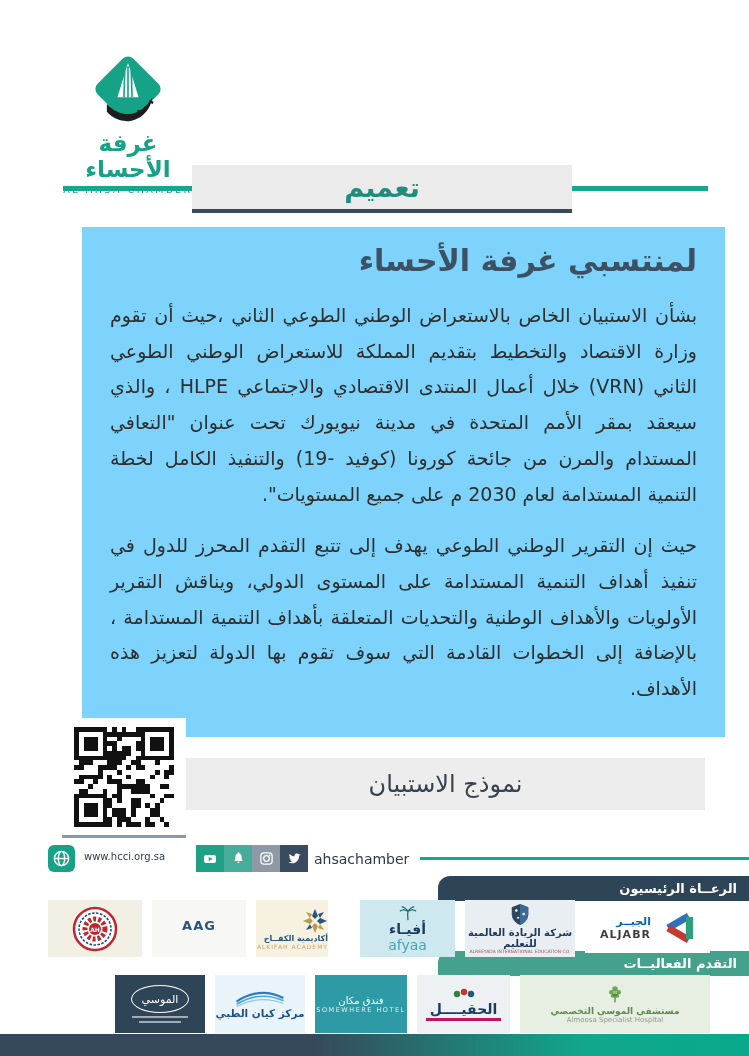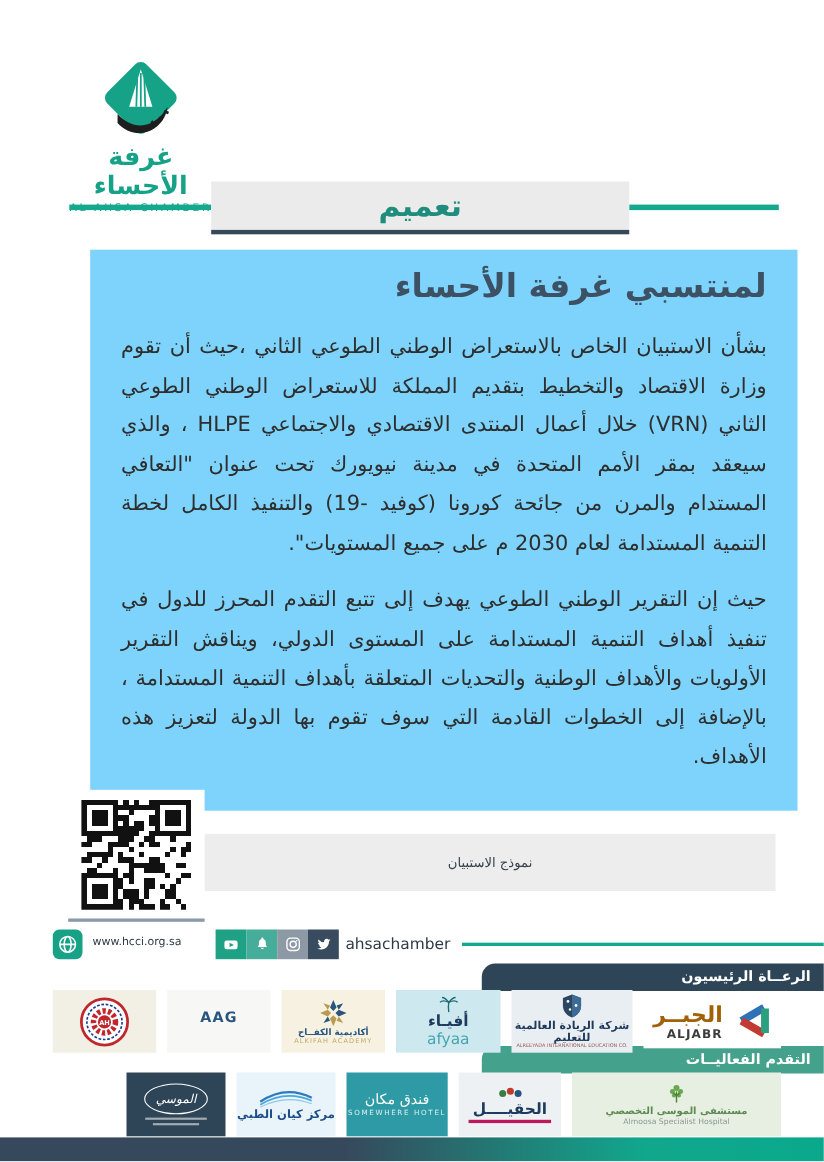--- a/index.html
+++ b/index.html
@@ -24,21 +24,21 @@
   .notice{position:absolute;left:62px;top:227px;width:643px;height:510px;background:#7dd3fc;
           box-sizing:border-box;padding:16px 28px 0 28px;direction:rtl;margin-left:20px;}
   .notice-title{color:#3d5164;font-size:30px;font-weight:bold;text-align:right;margin:0 0 20px 0;}
   .notice p{color:#2e2e2e;font-size:19px;line-height:1.88;text-align:justify;margin:0 0 16px 0;}
 
   
   .qr-box{position:absolute;left:62px;top:718px;width:124px;height:117px;background:#ffffff;
           border-bottom:3px solid #8a99a8;display:flex;align-items:center;justify-content:center;}
   .survey-bar{position:absolute;left:186px;top:758px;width:519px;height:52px;background:#ededed;
               display:flex;align-items:center;justify-content:center;cursor:pointer;}
-  .survey-bar span{color:#37424d;font-size:12px;direction:rtl;}
+  .survey-bar span{color:#37424d;font-size:24px;direction:rtl;}
 
   
   .soc-globe{position:absolute;left:48px;top:845px;width:27px;height:27px;background:#17a287;
              border-radius:6px;display:flex;align-items:center;justify-content:center;}
   .soc-url{position:absolute;left:84px;top:851px;color:#2e3a46;font-size:10px;}
   .soc-icons{position:absolute;left:196px;top:845px;display:flex;}
   .soc-icons .sq{width:28px;height:27px;display:flex;align-items:center;justify-content:center;}
   .sq.yt{background:#1ea184;} .sq.bell{background:#46ad9a;} .sq.ig{background:#8d9aa6;} .sq.tw{background:#394b5e;}
   .soc-handle{position:absolute;left:314px;top:851px;color:#2e3a46;font-size:14px;}
   .soc-line{position:absolute;left:420px;right:0;top:857px;height:3px;background:#14a88c;}
@@ -54,42 +54,42 @@
         text-align:center;box-sizing:border-box;overflow:hidden;}
   .row1{top:900px;height:57px;}
   .row2{top:975px;height:58px;}
   .card .nm{font-weight:bold;}
   .card .sub{opacity:.85;}
 
   .c1{left:48px;width:94px;background:#f2efe4;}
   .c2{left:152px;width:94px;background:#f7f7f6;gap:36px;}
   .c2 .nm{color:#27557e;font-size:13px;letter-spacing:1px;}
   .c2 .sub{color:#4a668a;font-size:6px;direction:rtl;}
-  .c3{left:256px;width:94px;background:#f7f1e2;}
+  .c3{left:256px;width:72px;background:#f7f1e2;align-items:flex-end;}
   .c3 .nm{color:#27557e;font-size:8px;direction:rtl;}
   .c3 .sub{color:#b99a4e;font-size:6px;letter-spacing:1px;}
   .c4{left:360px;width:95px;background:#cde8ef;}
   .c4 .nm{color:#1d3a5f;font-size:14px;direction:rtl;}
   .c4 .sub{color:#2d9aa5;font-size:14px;}
   .c5{left:465px;width:110px;background:#e9eef3;}
   .c5 .nm{color:#203a5c;font-size:10px;direction:rtl;}
   .c5 .sub{color:#8a3a34;font-size:4.5px;}
   .c6{left:585px;width:125px;background:#ffffff;flex-direction:row;gap:6px;top:903px;height:50px;}
   .c6 .txt{display:flex;flex-direction:column;align-items:flex-end;}
-  .c6 .nm{color:#a16207;font-size:20px;direction:rtl;}
+  .c6 .nm{color:#0369a1;font-size:11px;direction:rtl;}
   .c6 .sub{color:#1b1b1b;font-size:11px;font-weight:bold;letter-spacing:1px;}
 
   .d1{left:115px;width:90px;background:#2e4557;}
   .d1 .oval{border:1.5px solid #fff;border-radius:50%;width:56px;height:26px;display:flex;
-            align-items:center;justify-content:center;color:#fff;font-size:11px;direction:rtl;font-style:italic;}
+            align-items:center;justify-content:center;color:#fff;font-size:11px;direction:rtl;}
   .d1 .ln{height:2px;background:rgba(255,255,255,.55);margin-top:3px;}
   .d2{left:215px;width:90px;background:#e8f3fa;}
   .d2 .nm{color:#1d4f8c;font-size:10.5px;direction:rtl;}
   .d3{left:315px;width:92px;background:#2d9aa5;}
-  .d3 .nm{color:#ffffff;font-size:13px;direction:rtl;font-weight:normal;}
+  .d3 .nm{color:#ffffff;font-size:10px;direction:rtl;font-weight:normal;}
   .d3 .sub{color:#ffffff;font-size:6.5px;letter-spacing:1.5px;}
   .d4{left:417px;width:93px;background:#eef1f4;}
   .d4 .nm{color:#1d3a5f;font-size:14px;direction:rtl;border-bottom:3px solid #be185d;padding:0 4px 1px;}
   .d5{left:520px;width:190px;background:#e7efe3;}
   .d5 .nm{color:#5c8a50;font-size:9px;direction:rtl;}
   .d5 .sub{color:#7d8a80;font-size:7px;}
 
   
   .bottom-bar{position:absolute;left:0;right:0;top:1034px;height:22px;
               background:linear-gradient(90deg,#36495c 0%,#36495c 42%,#11a78c 78%,#0aa98c 100%);}

